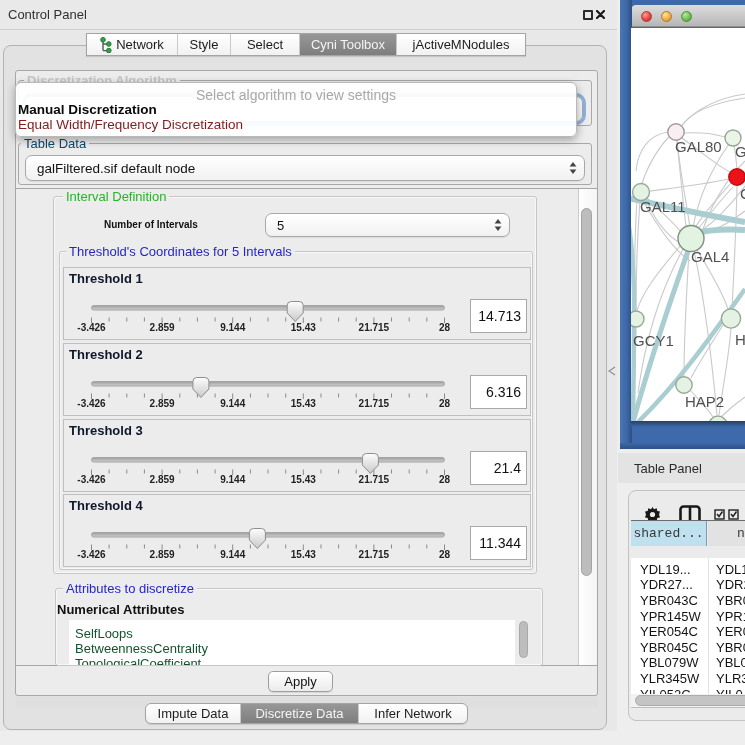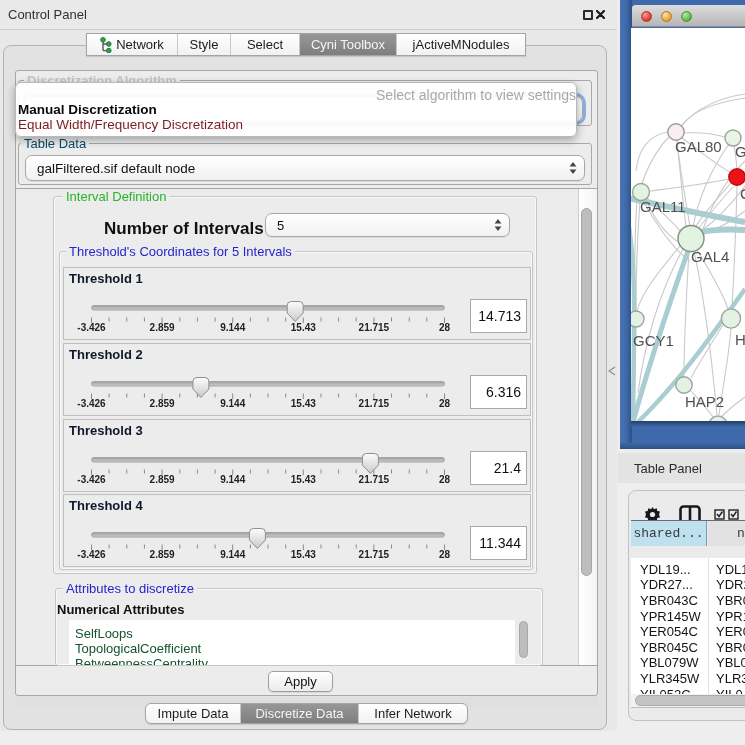--- a/index.html
+++ b/index.html
@@ -26,21 +26,21 @@
 .egroup { position:absolute; border:1px solid #c6c6c6; border-radius:3px; box-shadow:inset 0 0 0 1px #f8f8f8; }
 .glabel { position:absolute; font-size:13px; background:#ececec; padding:0 3px; line-height:13px; }
 
 
 .combo { position:absolute; background:linear-gradient(#ffffff,#f1f1f1); border:1px solid #a9a9a9; border-radius:7px; font-size:13px; color:#111; box-shadow:0 1px 1px rgba(0,0,0,0.08); }
 .combo span { position:absolute; left:11px; top:50%; transform:translateY(-50%); }
 .spin { position:absolute; right:7px; top:50%; transform:translateY(-50%); width:8px; height:12px; }
 
 
 #popup { position:absolute; left:15px; top:82px; width:562px; height:55px; background:rgba(255,255,255,0.94); border:1px solid #b9b9b9; border-radius:6px; box-shadow:0 3px 9px rgba(0,0,0,0.32); z-index:30; }
-#popup .r1 { position:absolute; left:0; right:0; top:4px; text-align:right; font-size:14px; color:#a8a8a8; }
+#popup .r1 { position:absolute; left:0; right:0; top:4px; text-align:center; font-size:14px; color:#a8a8a8; }
 #popup .r2 { position:absolute; left:2px; top:19px; font-size:13.5px; font-weight:bold; color:#0a0a0a; }
 #popup .r3 { position:absolute; left:2px; top:34px; font-size:13.5px; color:#7f1d1d; }
 
 
 #scrollpane { position:absolute; left:15px; top:188px; width:583px; height:478px; border:1px solid #a6a6a6; background:#ececec; }
 #sbtrack { position:absolute; left:578px; top:189px; width:19px; height:476px; background:linear-gradient(to right,#ffffff,#f4f4f4); border-left:1px solid #cccccc; }
 #sbthumb { position:absolute; left:581px; top:208px; width:11px; height:368px; background:#bdbdbd; border:1px solid #a4a4a4; border-radius:7px; }
 
 
 .tpanel { position:absolute; left:63px; width:468px; height:73px; border:1px solid #bfbfbf; background:#ececec; }
@@ -133,21 +133,21 @@
 <div id="sbtrack"></div>
 <div id="sbthumb"></div>
 <svg style="position:absolute;left:608px;top:366px" width="8" height="10" viewBox="0 0 8 10">
     <path d="M7,1 L1,5 L7,9" fill="none" stroke="#8f8f8f" stroke-width="1.3"></path>
   </svg>
 
 
 <div class="egroup" style="left:53px;top:196px;width:484px;height:378px"></div>
 <div class="glabel" style="left:63px;top:190px;color:#29b329">Interval Definition</div>
 
-<div style="position:absolute;left:104px;top:219px;font-size:17px;font-weight:bold;color:#111">Number of Intervals</div>
+<div style="position:absolute;left:104px;top:219px;font-size:10px;font-weight:bold;color:#111">Number of Intervals</div>
 <div class="combo" style="left:265px;top:213px;width:245px;height:24px">
   <span>5</span>
   <svg class="spin" viewBox="0 0 8 12">
       <path d="M4,0 L7.4,4.4 H0.6 Z" fill="#444"></path>
       <path d="M4,12 L7.4,7.6 H0.6 Z" fill="#444"></path>
     </svg>
 </div>
 
 <div class="egroup" style="left:59px;top:251px;width:474px;height:319px"></div>
 <div class="glabel" style="left:66px;top:245px;color:#2525cf">Threshold's Coordinates for 5 Intervals</div>
@@ -246,22 +246,22 @@
   </svg>
   <div class="tfield">11.344</div>
 </div>
 
 
 <div class="egroup" style="left:55px;top:588px;width:488px;height:78px"></div>
 <div class="glabel" style="left:63px;top:582px;color:#2525cf">Attributes to discretize</div>
 <div style="position:absolute;left:57px;top:602px;font-size:13px;font-weight:bold;color:#111">Numerical Attributes</div>
 <div id="attrlist">
   <div style="padding-top:6px">SelfLoops</div>
+  <div>BetweennessCentrality</div>
   <div>TopologicalCoefficient</div>
-  <div>BetweennessCentrality</div>
 </div>
 <div id="listthumb"></div>
 
 <div id="applybtn">Apply</div>
 
 <div style="position:absolute;left:16px;top:697px;width:582px;height:10px;background:#dfdfdf"></div>
 <div id="bottabs">
   <div class="tab" style="width:95px">Impute Data</div>
   <div class="tab tabsel" style="width:118px">Discretize Data</div>
   <div class="tab" style="width:108px">Infer Network</div>

